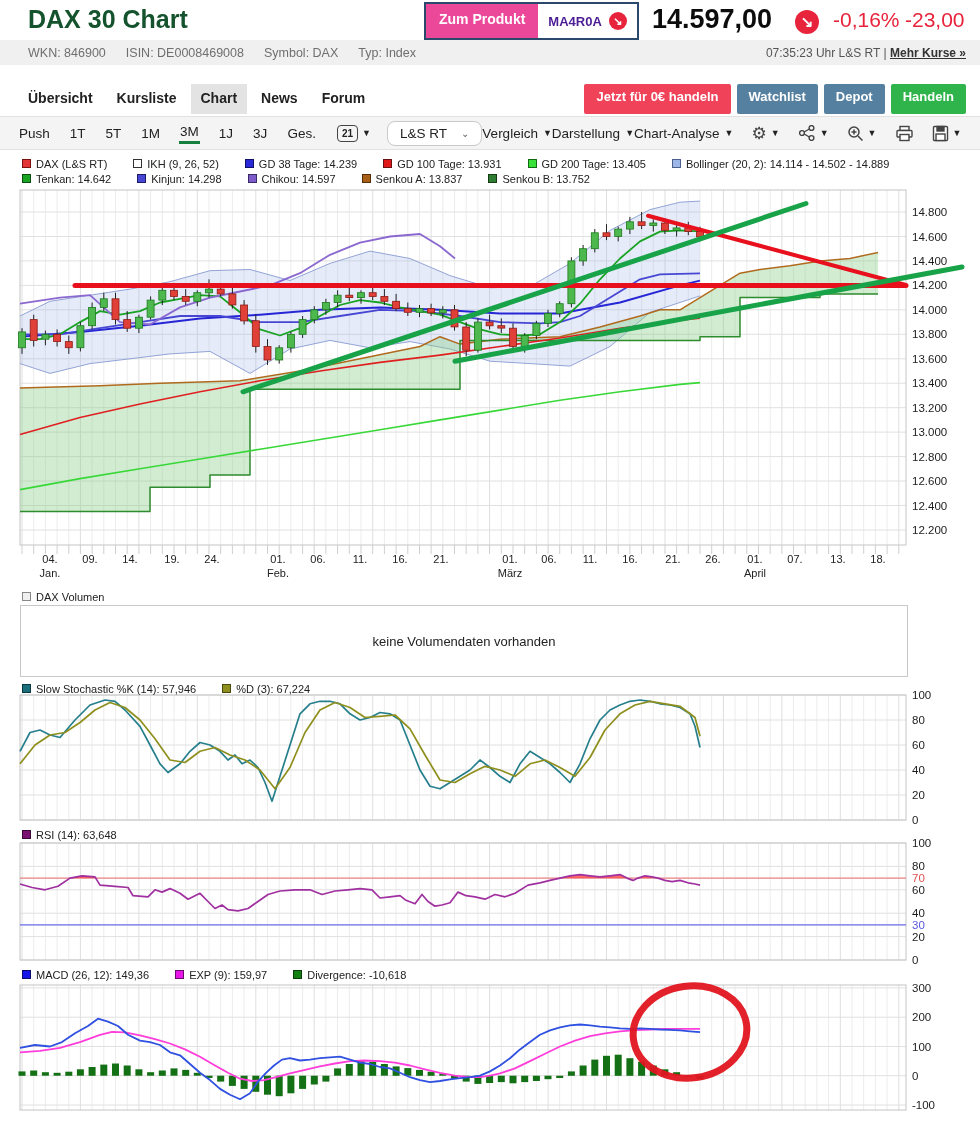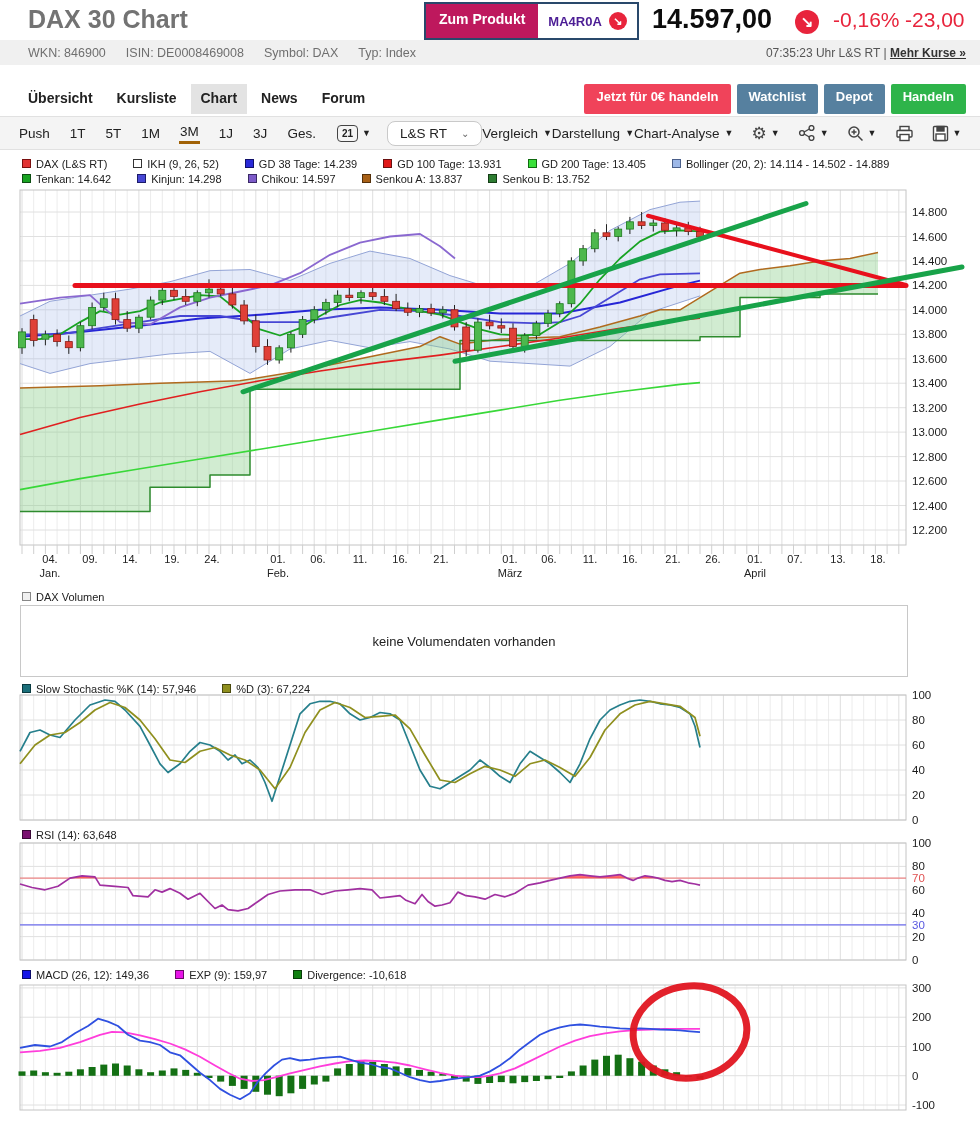--- a/index.html
+++ b/index.html
@@ -1,22 +1,22 @@
 <!DOCTYPE html>
 <html><head>
 <meta charset="utf-8">
 <style>
   html,body{margin:0;padding:0;background:#fff;}
   #app{position:relative;width:980px;height:1130px;background:#fff;overflow:hidden;
        font-family:"Liberation Sans",sans-serif;color:#222;}
   .abs{position:absolute;}
   
-  #pageTitle{left:28px;top:5px;font-size:25px;font-weight:bold;color:#737373;text-align:right;}
+  #pageTitle{left:28px;top:5px;font-size:25px;font-weight:bold;color:#14532d;text-align:right;}
   #productBox{left:424px;top:2px;height:34px;display:flex;border:2px solid #29486b;background:#29486b;}
-  #productBtn{background:#be185d;color:#fff;font-weight:bold;font-size:14px;padding:7px 13px;cursor:pointer;}
+  #productBtn{background:#ec4899;color:#fff;font-weight:bold;font-size:14px;padding:7px 13px;cursor:pointer;}
   #codeBox{background:#fff;display:flex;align-items:center;gap:7px;padding:0 10px;}
   #codeTxt{color:#4c1d95;font-weight:bold;font-size:13px;}
   .redcirc{display:inline-flex;align-items:center;justify-content:center;background:#e8243c;color:#fff;
            border-radius:50%;font-weight:bold;}
   #price{left:652px;top:4px;font-size:27px;font-weight:bold;color:#0c0c0c;}
   #chgIcon{left:795px;top:10px;width:24px;height:24px;font-size:15px;}
   #chgPct{left:833px;top:8px;font-size:21px;color:#e8243c;}
   #chgAbs{left:905px;top:8px;font-size:21px;color:#e8243c;}
   #metaBar{left:0;top:40px;width:980px;height:25px;background:#f0f0f0;display:flex;align-items:center;}
   #metaL{display:flex;gap:20px;margin-left:28px;font-size:12.5px;color:#6f6f6f;}
@@ -27,21 +27,21 @@
   .tab{font-size:14px;font-weight:bold;color:#222;padding:6px 10px;cursor:pointer;position:relative;}
   .tab.active{background:#e3e3e3;}
   .tab.active:after{content:"";position:absolute;left:50%;bottom:-7px;margin-left:-7px;
       border:7px solid transparent;border-top-color:#e3e3e3;}
   #navBtns{margin-left:auto;margin-right:14px;display:flex;gap:6px;}
   .navbtn{color:#fff;font-size:13px;font-weight:bold;padding:5px 12px;border-radius:2px;cursor:pointer;}
   
   #toolBar{left:0;top:116px;width:980px;height:32px;background:#f4f4f4;border-top:1px solid #e1e1e1;
       border-bottom:1px solid #e1e1e1;display:flex;align-items:center;font-size:13.5px;}
   .rng{margin-left:18px;cursor:pointer;padding:2px 1px;}
-  .rng.active{border-bottom:3px solid #a16207;text-align:center;}
+  .rng.active{border-bottom:3px solid #15803d;text-align:center;}
   #calBtn{margin-left:20px;display:flex;align-items:center;gap:4px;cursor:pointer;}
   #calBox{border:1.6px solid #444;border-radius:4px;font-size:10px;font-weight:bold;padding:2px 4px;}
   #feedSel{margin-left:16px;background:#fff;border:1px solid #c9c9c9;border-radius:8px;
       padding:4px 12px;display:flex;gap:14px;align-items:center;cursor:pointer;justify-content:space-between;}
   .menuItm{display:flex;align-items:center;gap:5px;cursor:pointer;}
   .car{font-size:9px;color:#222;}
   .icoBtn{margin-left:18px;display:flex;align-items:center;gap:4px;cursor:pointer;}
   
   .legRow{display:flex;gap:26px;font-size:11px;align-items:center;height:15px;}
   .legItm{display:flex;align-items:center;gap:5px;white-space:nowrap;}

